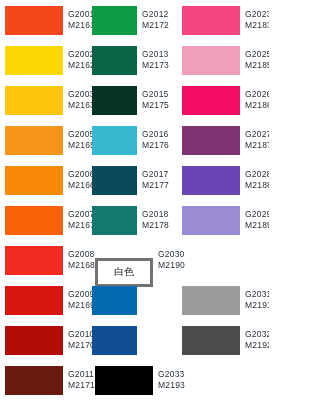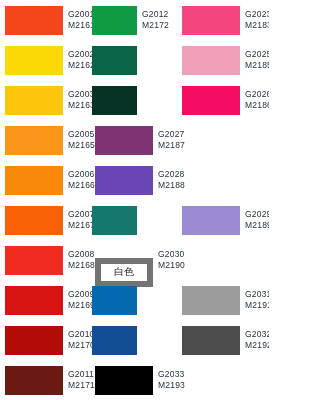--- a/index.html
+++ b/index.html
@@ -43,21 +43,21 @@
   .swatch {
     height: 29px;
     flex: 0 0 auto;
     box-sizing: border-box;
   }
   .cell.c1 .swatch { width: 58px; margin-left: 5px; }
   .cell.c2 .swatch { width: 45px; margin-left: 0px; }
   .cell.c3 .swatch { width: 58px; margin-left: 3px; }
 
   .swatch.bordered {
-    border: 6px solid #737373;
+    border: 3px solid #737373;
     margin-top: 24px;
   }
   .swatch.labeled {
     display: flex;
     align-items: center;
     justify-content: center;
   }
   .swatch-text {
     font-size: 10px;
     color: #1a1a1a;
@@ -112,90 +112,116 @@
     <div class="row">
       <div class="cell c1">
         <div class="swatch" title="G2002" style="background: rgb(252, 217, 5);"></div>
         <div class="codes">
           <div class="code">G2002</div>
           <div class="code">M2162</div>
         </div>
       </div>
       <div class="cell c2">
         <div class="swatch" title="G2013" style="background: rgb(11, 99, 72);"></div>
+        <div class="codes">
+          <div class="code">G2013</div>
+          <div class="code">M2173</div>
+        </div>
       </div>
       <div class="cell c3">
         <div class="swatch" title="G2025" style="background: rgb(239, 160, 184);"></div>
         <div class="codes">
           <div class="code">G2025</div>
           <div class="code">M2185</div>
         </div>
       </div>
     </div>
     <div class="row">
       <div class="cell c1">
         <div class="swatch" title="G2003" style="background: rgb(252, 198, 10);"></div>
         <div class="codes">
           <div class="code">G2003</div>
           <div class="code">M2163</div>
         </div>
       </div>
       <div class="cell c2">
         <div class="swatch" title="G2015" style="background: rgb(7, 51, 39);"></div>
+        <div class="codes">
+          <div class="code">G2015</div>
+          <div class="code">M2175</div>
+        </div>
       </div>
       <div class="cell c3">
         <div class="swatch" title="G2026" style="background: rgb(245, 12, 99);"></div>
         <div class="codes">
           <div class="code">G2026</div>
           <div class="code">M2186</div>
         </div>
       </div>
     </div>
     <div class="row">
       <div class="cell c1">
         <div class="swatch" title="G2005" style="background: rgb(249, 149, 25);"></div>
         <div class="codes">
           <div class="code">G2005</div>
           <div class="code">M2165</div>
         </div>
       </div>
+      <div class="cell c2">
+        <div class="swatch" title="G2016" style="background: rgb(53, 184, 208);"></div>
+        <div class="codes">
+          <div class="code">G2016</div>
+          <div class="code">M2176</div>
+        </div>
+      </div>
       <div class="cell c3">
         <div class="swatch" title="G2027" style="background: rgb(126, 51, 114);"></div>
         <div class="codes">
           <div class="code">G2027</div>
           <div class="code">M2187</div>
         </div>
       </div>
     </div>
     <div class="row">
       <div class="cell c1">
         <div class="swatch" title="G2006" style="background: rgb(249, 138, 9);"></div>
         <div class="codes">
           <div class="code">G2006</div>
           <div class="code">M2166</div>
         </div>
       </div>
+      <div class="cell c2">
+        <div class="swatch" title="G2017" style="background: rgb(11, 74, 92);"></div>
+        <div class="codes">
+          <div class="code">G2017</div>
+          <div class="code">M2177</div>
+        </div>
+      </div>
       <div class="cell c3">
         <div class="swatch" title="G2028" style="background: rgb(106, 69, 180);"></div>
         <div class="codes">
           <div class="code">G2028</div>
           <div class="code">M2188</div>
         </div>
       </div>
     </div>
     <div class="row">
       <div class="cell c1">
         <div class="swatch" title="G2007" style="background: rgb(249, 97, 7);"></div>
         <div class="codes">
           <div class="code">G2007</div>
           <div class="code">M2167</div>
         </div>
       </div>
       <div class="cell c2">
         <div class="swatch" title="G2018" style="background: rgb(20, 120, 110);"></div>
+        <div class="codes">
+          <div class="code">G2018</div>
+          <div class="code">M2178</div>
+        </div>
       </div>
       <div class="cell c3">
         <div class="swatch" title="G2029" style="background: rgb(155, 139, 212);"></div>
         <div class="codes">
           <div class="code">G2029</div>
           <div class="code">M2189</div>
         </div>
       </div>
     </div>
     <div class="row">

